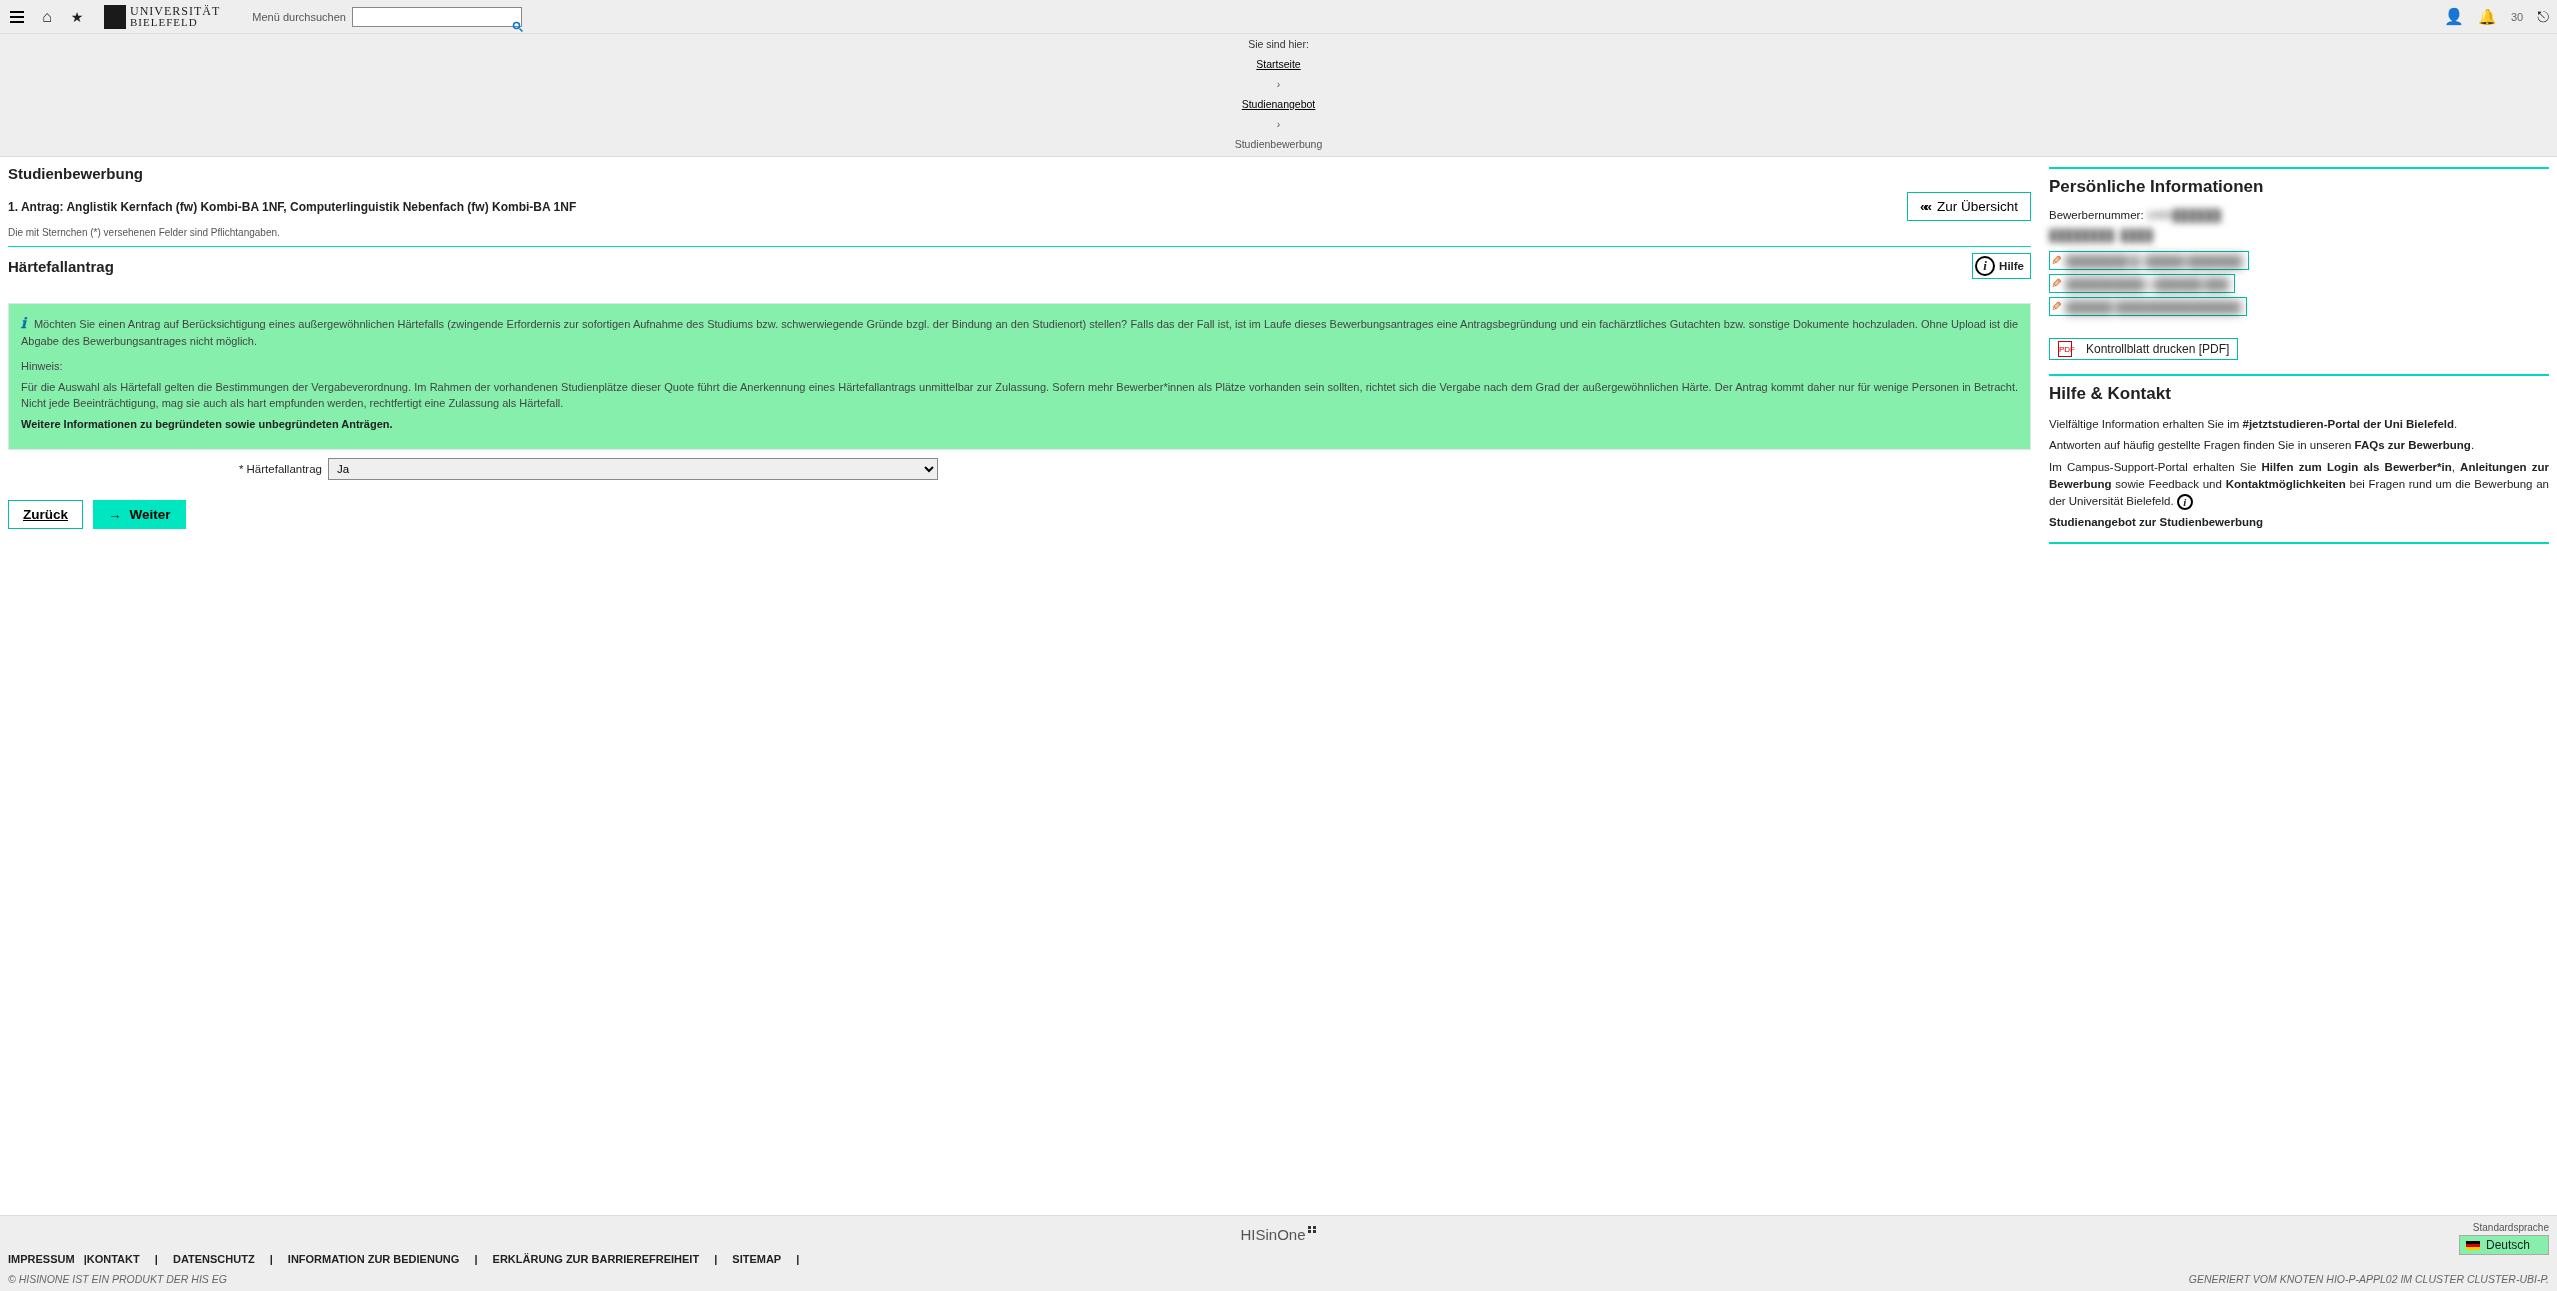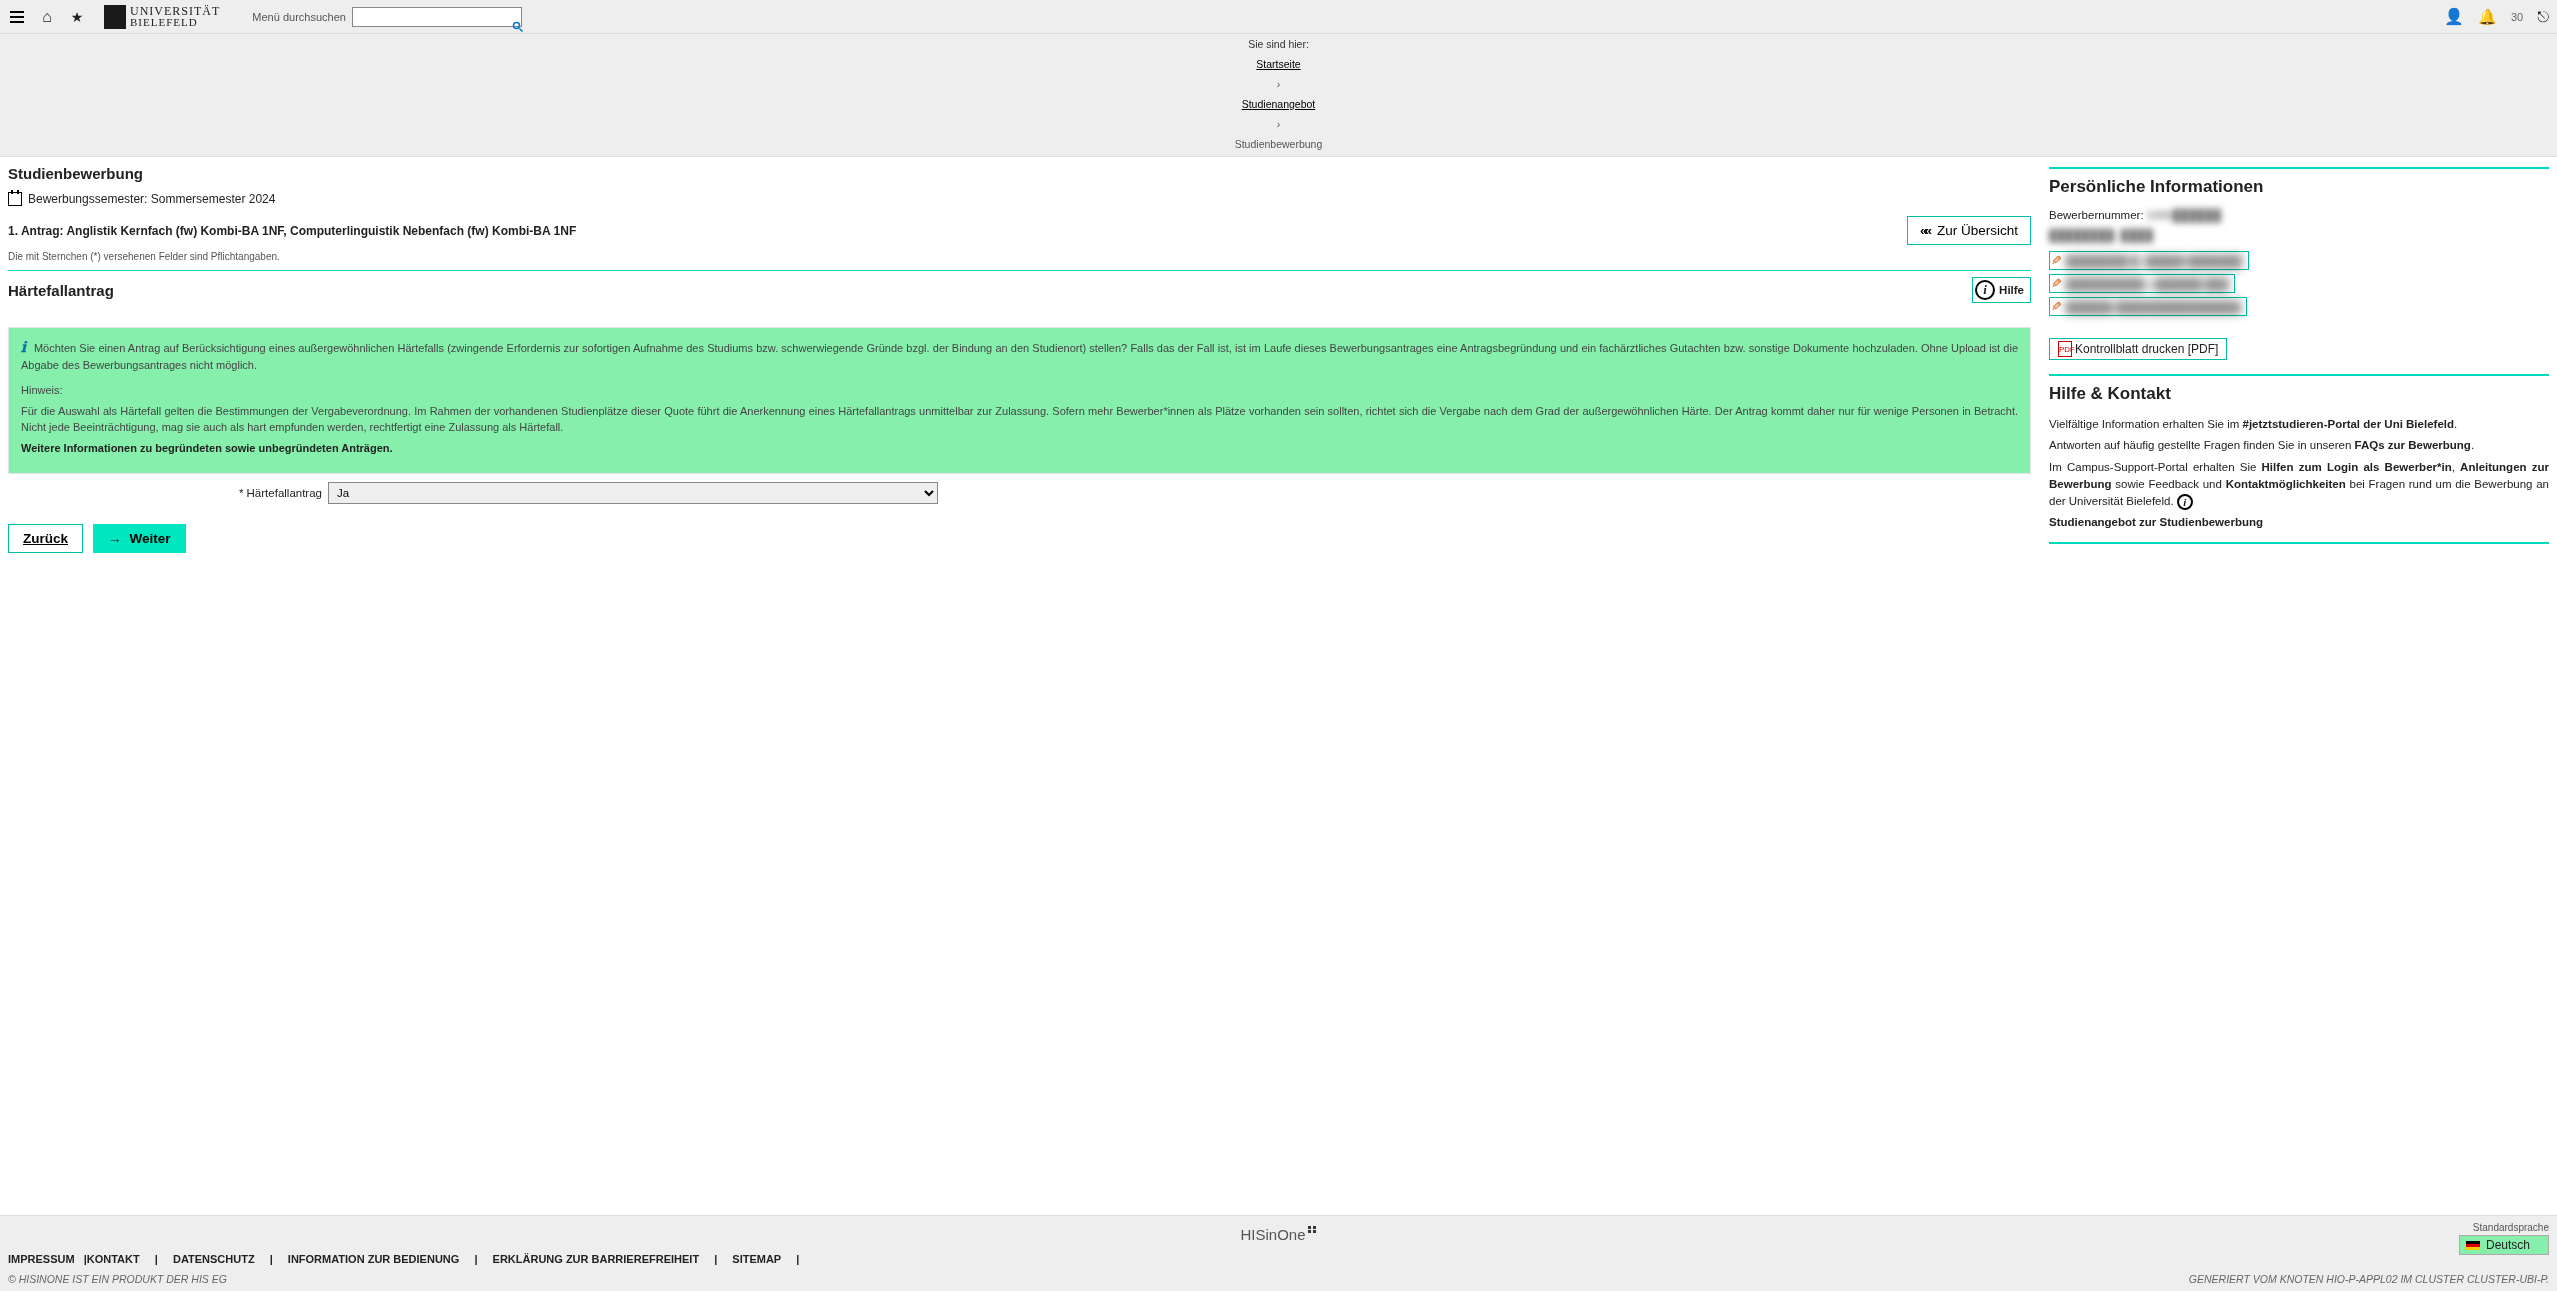--- a/index.html
+++ b/index.html
@@ -114,21 +114,21 @@
 .side-title { font-size: 17px; font-weight: bold; margin: 8px 0 12px; }
 .pinfo-line { margin: 8px 0; font-size: 11.5px; }
 .blur { color: transparent; text-shadow: 0 0 6px rgba(0,0,0,0.5); user-select: none; }
 .edit-link {
   display: inline-flex; align-items: center; gap: 4px; border: 1px solid #00bfa5;
   padding: 1px 6px 1px 1px; margin: 2px 0; cursor: pointer; font-size: 11px;
 }
 .edit-link .blur { filter: blur(3px); }
 .pencil { color: #d35400; font-size: 13px; transform: scaleX(-1); display:inline-block; }
 .pdf-link {
-  display: inline-flex; align-items: center; gap: 3px; border: 1px solid #00bfa5;
+  display: inline-flex; align-items: center; gap: 14px; border: 1px solid #00bfa5;
   padding: 2px 8px; cursor: pointer; font-size: 12px; margin-top: 20px;
 }
 .pdf-icon { display:inline-block; width:14px; height:16px; border:1px solid #c00; position:relative; font-size:8px; color:#c00; line-height:16px; text-align:center; }
 
 .help-section p { font-size: 11.5px; line-height: 1.5; margin: 0 0 4px; text-align: justify; }
 .help-section b { font-weight: bold; }
 .i-inline { display:inline-flex; width:16px; height:16px; border:2px solid #000; border-radius:50%; align-items:center; justify-content:center; font-family:serif; font-weight:bold; font-style:italic; font-size:11px; vertical-align:middle; }
 
 .footer { background: #eee; border-top: 1px solid #ddd; padding-top: 6px; }
 .footer-inner { position: relative; }
@@ -186,24 +186,20 @@
     <span class="sep"></span>
   <a>Studienangebot</a>
     <span class="sep"></span>
   <span class="current">Studienbewerbung</span>
 </div>
 
 <div class="content">
   <div class="main">
     <div class="page-title">Studienbewerbung</div>
 
-    <div class="sem-line">
-      <span class="cal-icon"></span>
-      <span>Bewerbungssemester: Sommersemester 2024</span>
-    </div>
 
     <div class="antrag-row">
       <div class="antrag-title">1. Antrag: Anglistik Kernfach (fw) Kombi-BA 1NF, Computerlinguistik Nebenfach (fw) Kombi-BA 1NF</div>
       <button class="overview-btn">
         <span class="chev">««</span>
         <span>Zur Übersicht</span>
       </button>
     </div>
     <div class="note">Die mit Sternchen (*) versehenen Felder sind Pflichtangaben.</div>
     <hr class="hr-t">

